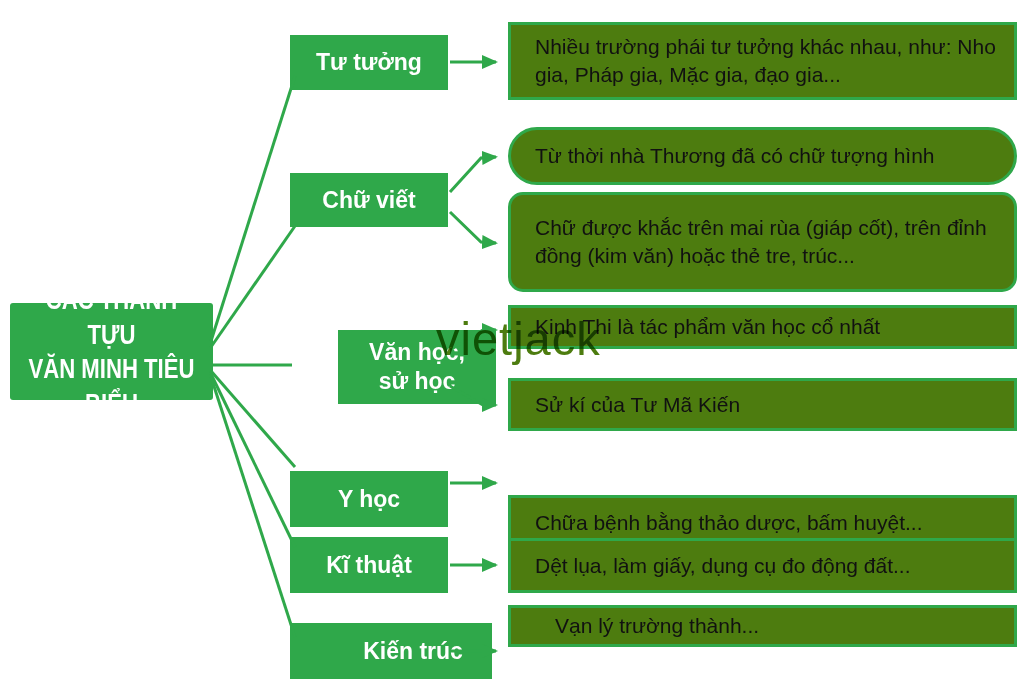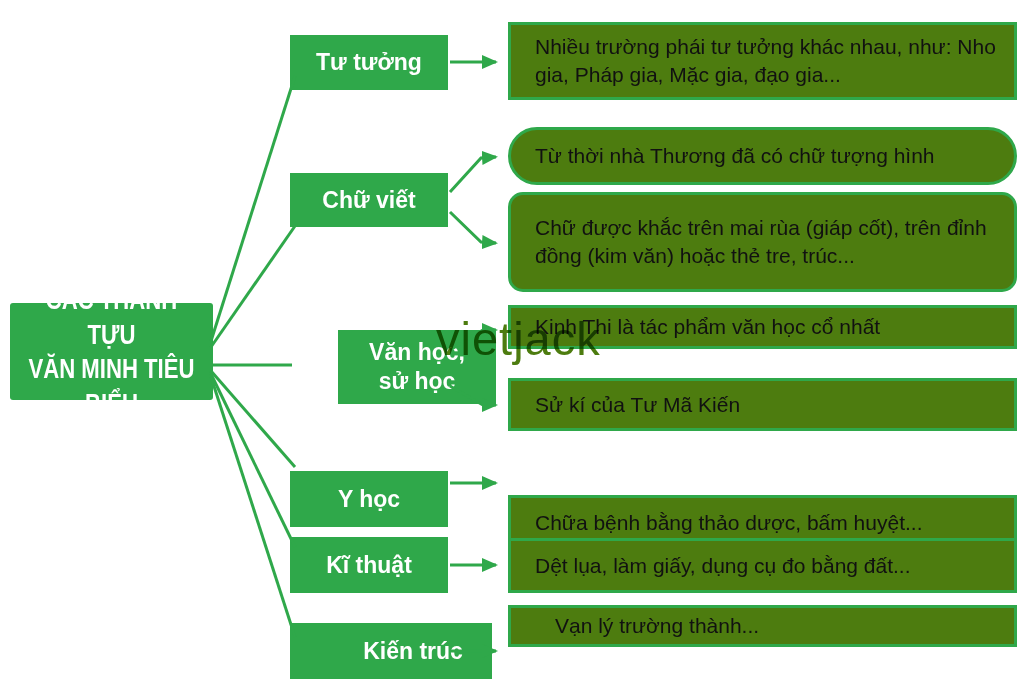--- a/index.html
+++ b/index.html
@@ -87,18 +87,18 @@
   <div class="mid-box" style="top:455px;height:56px;margin-top:16px;">Y học</div>
   <div class="mid-box" style="top:537px;height:56px;">Kĩ thuật</div>
   <div class="mid-box" style="top:623px;height:56px;padding-left:44px;">Kiến trúc</div>
 
   <div class="leaf-box" style="top:22px;height:78px;">Nhiều trường phái tư tưởng khác nhau, như: Nho gia, Pháp gia, Mặc gia, đạo gia...</div>
   <div class="leaf-box" style="top:127px;height:58px;border-radius:29px;">Từ thời nhà Thương đã có chữ tượng hình</div>
   <div class="leaf-box" style="top:192px;height:100px;border-radius:15px;">Chữ được khắc trên mai rùa (giáp cốt), trên đỉnh đồng (kim văn) hoặc thẻ tre, trúc...</div>
   <div class="leaf-box" style="top:305px;height:44px;">Kinh Thi là tác phẩm văn học cổ nhất</div>
   <div class="leaf-box" style="top:378px;height:53px;">Sử kí của Tư Mã Kiến</div>
   <div class="leaf-box" style="top:455px;height:56px;margin-top:40px;">Chữa bệnh bằng thảo dược, bấm huyệt...</div>
-  <div class="leaf-box" style="top:538px;height:55px;">Dệt lụa, làm giấy, dụng cụ đo bằng đất...</div>
+  <div class="leaf-box" style="top:538px;height:55px;">Dệt lụa, làm giấy, dụng cụ đo động đất...</div>
   <div class="leaf-box" style="top:605px;height:42px;padding-left:44px;">Vạn lý trường thành...</div>
 
   <div class="watermark">vietjack</div>
 
 </div>
 
 </body></html>

